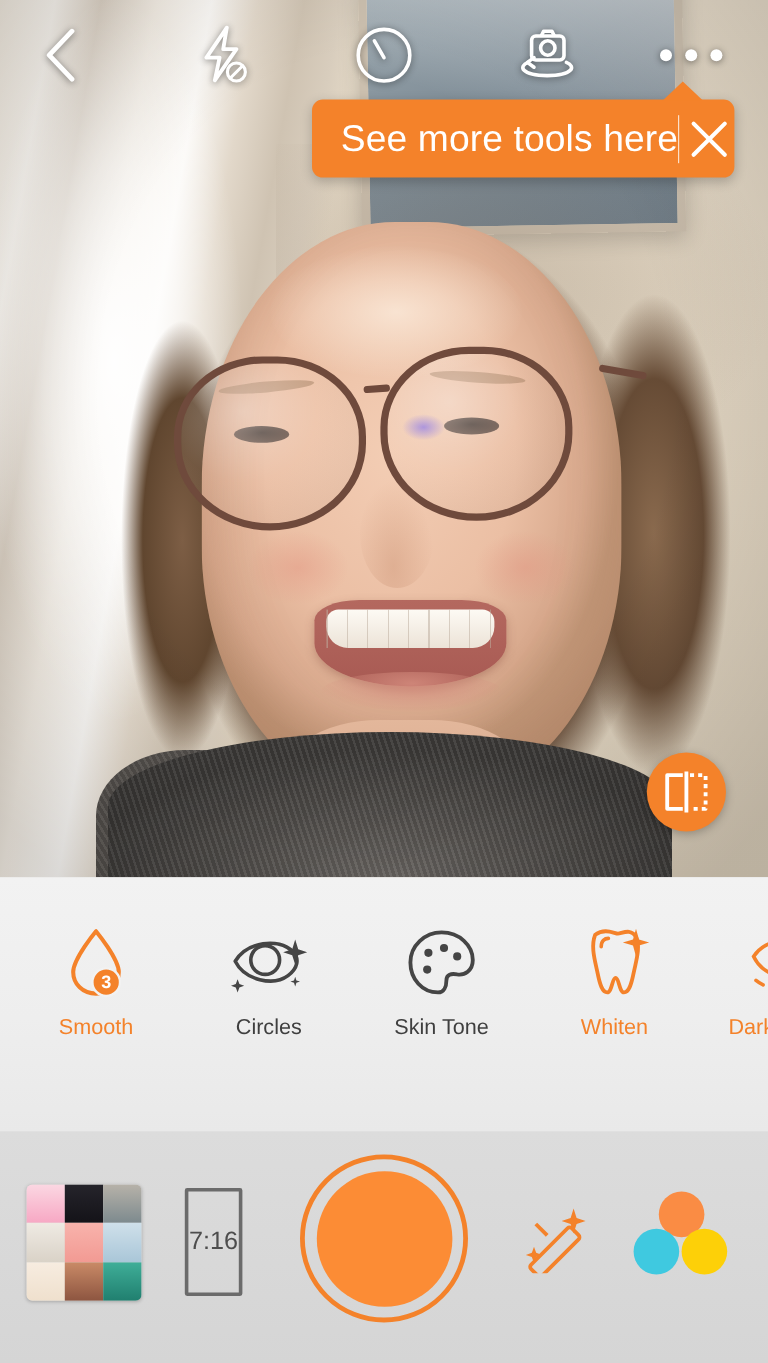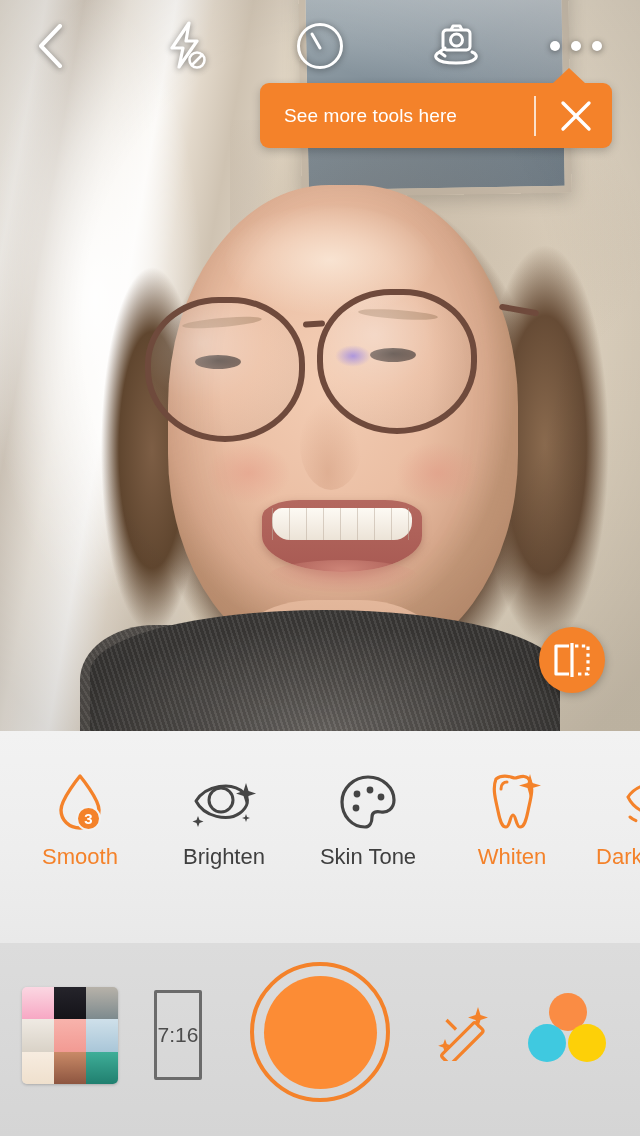--- a/index.html
+++ b/index.html
@@ -184,21 +184,21 @@
     box-shadow:0 3px 10px rgba(0,0,0,.22);
   }
   .tooltip .arrow{
     position:absolute; top:-15px; right:26px;
     width:0; height:0;
     border-left:17px solid transparent;
     border-right:17px solid transparent;
     border-bottom:16px solid #f4822a;
   }
   .tooltip-text{
-    flex:1; color:#fff; font-size:19px; letter-spacing:.1px;
+    flex:1; color:#fff; font-size:31px; letter-spacing:.1px;
     padding-left:24px; white-space:nowrap;
   }
   .tooltip-sep{
     width:2px; height:40px; background:rgba(255,255,255,.75); margin-right:4px;
   }
   .tooltip-close{
     width:72px; height:65px; display:flex; align-items:center; justify-content:center;
   }
 
   
@@ -218,21 +218,21 @@
   .tools-row{
     position:absolute; left:0; top:0; display:flex; align-items:flex-start;
     padding-left:8px; padding-top:40px;
   }
   .tool{
     width:144px; flex:0 0 144px;
     display:flex; flex-direction:column; align-items:center; gap:10px;
   }
   .tool-icon{ height:62px; display:flex; align-items:center; justify-content:center; position:relative; }
   .tool-label{
-    font-size:22px; color:#3f3f3f; text-align:center; line-height:27px;
+    font-size:18px; color:#3f3f3f; text-align:center; line-height:27px;
     max-width:140px;
   }
   .tool.active .tool-label{ color:#f4822a; }
   .badge{
     position:absolute; right:4px; bottom:2px;
     width:25px; height:25px; border-radius:50%;
     background:#f4822a; color:#fff; font-size:15px; font-weight:bold;
     display:flex; align-items:center; justify-content:center;
     border:2px solid #f2f2f2;
   }
@@ -390,21 +390,21 @@
       <div class="tool">
         <div class="tool-icon">
           <svg width="72" height="58" viewBox="0 0 72 58">
             <path d="M8 28 C18 12 44 8 56 20 C62 26 60 34 52 40 C40 49 16 44 8 28 Z" fill="none" stroke="#454545" stroke-width="3" stroke-linejoin="round"></path>
             <circle cx="33" cy="27" r="12" fill="none" stroke="#454545" stroke-width="3"></circle>
             <path d="M58 10 L60.5 18 L68 20.5 L60.5 23 L58 31 L55.5 23 L48 20.5 L55.5 18 Z" fill="#454545"></path>
             <path d="M10 43 L11.5 47 L15.5 48.5 L11.5 50 L10 54 L8.5 50 L4.5 48.5 L8.5 47 Z" fill="#454545"></path>
             <path d="M58 41 L59 44 L62 45 L59 46 L58 49 L57 46 L54 45 L57 44 Z" fill="#454545"></path>
           </svg>
         </div>
-        <div class="tool-label">Brighten</div>
+        <div class="tool-label">Circles</div>
       </div>
 
       <div class="tool">
         <div class="tool-icon">
           <svg width="58" height="58" viewBox="0 0 58 58">
             <path d="M29 4 C44 4 55 15 55 27 C55 36 48 40 42 39 C37 38 33 39 33 44
                      C33 49 31 54 26 54 C13 54 3 43 3 29 C3 15 15 4 29 4 Z" fill="none" stroke="#454545" stroke-width="3.2" stroke-linejoin="round"></path>
             <circle cx="18" cy="21" r="3.4" fill="#454545"></circle>
             <circle cx="31" cy="17" r="3.4" fill="#454545"></circle>
             <circle cx="42" cy="24" r="3.4" fill="#454545"></circle>

